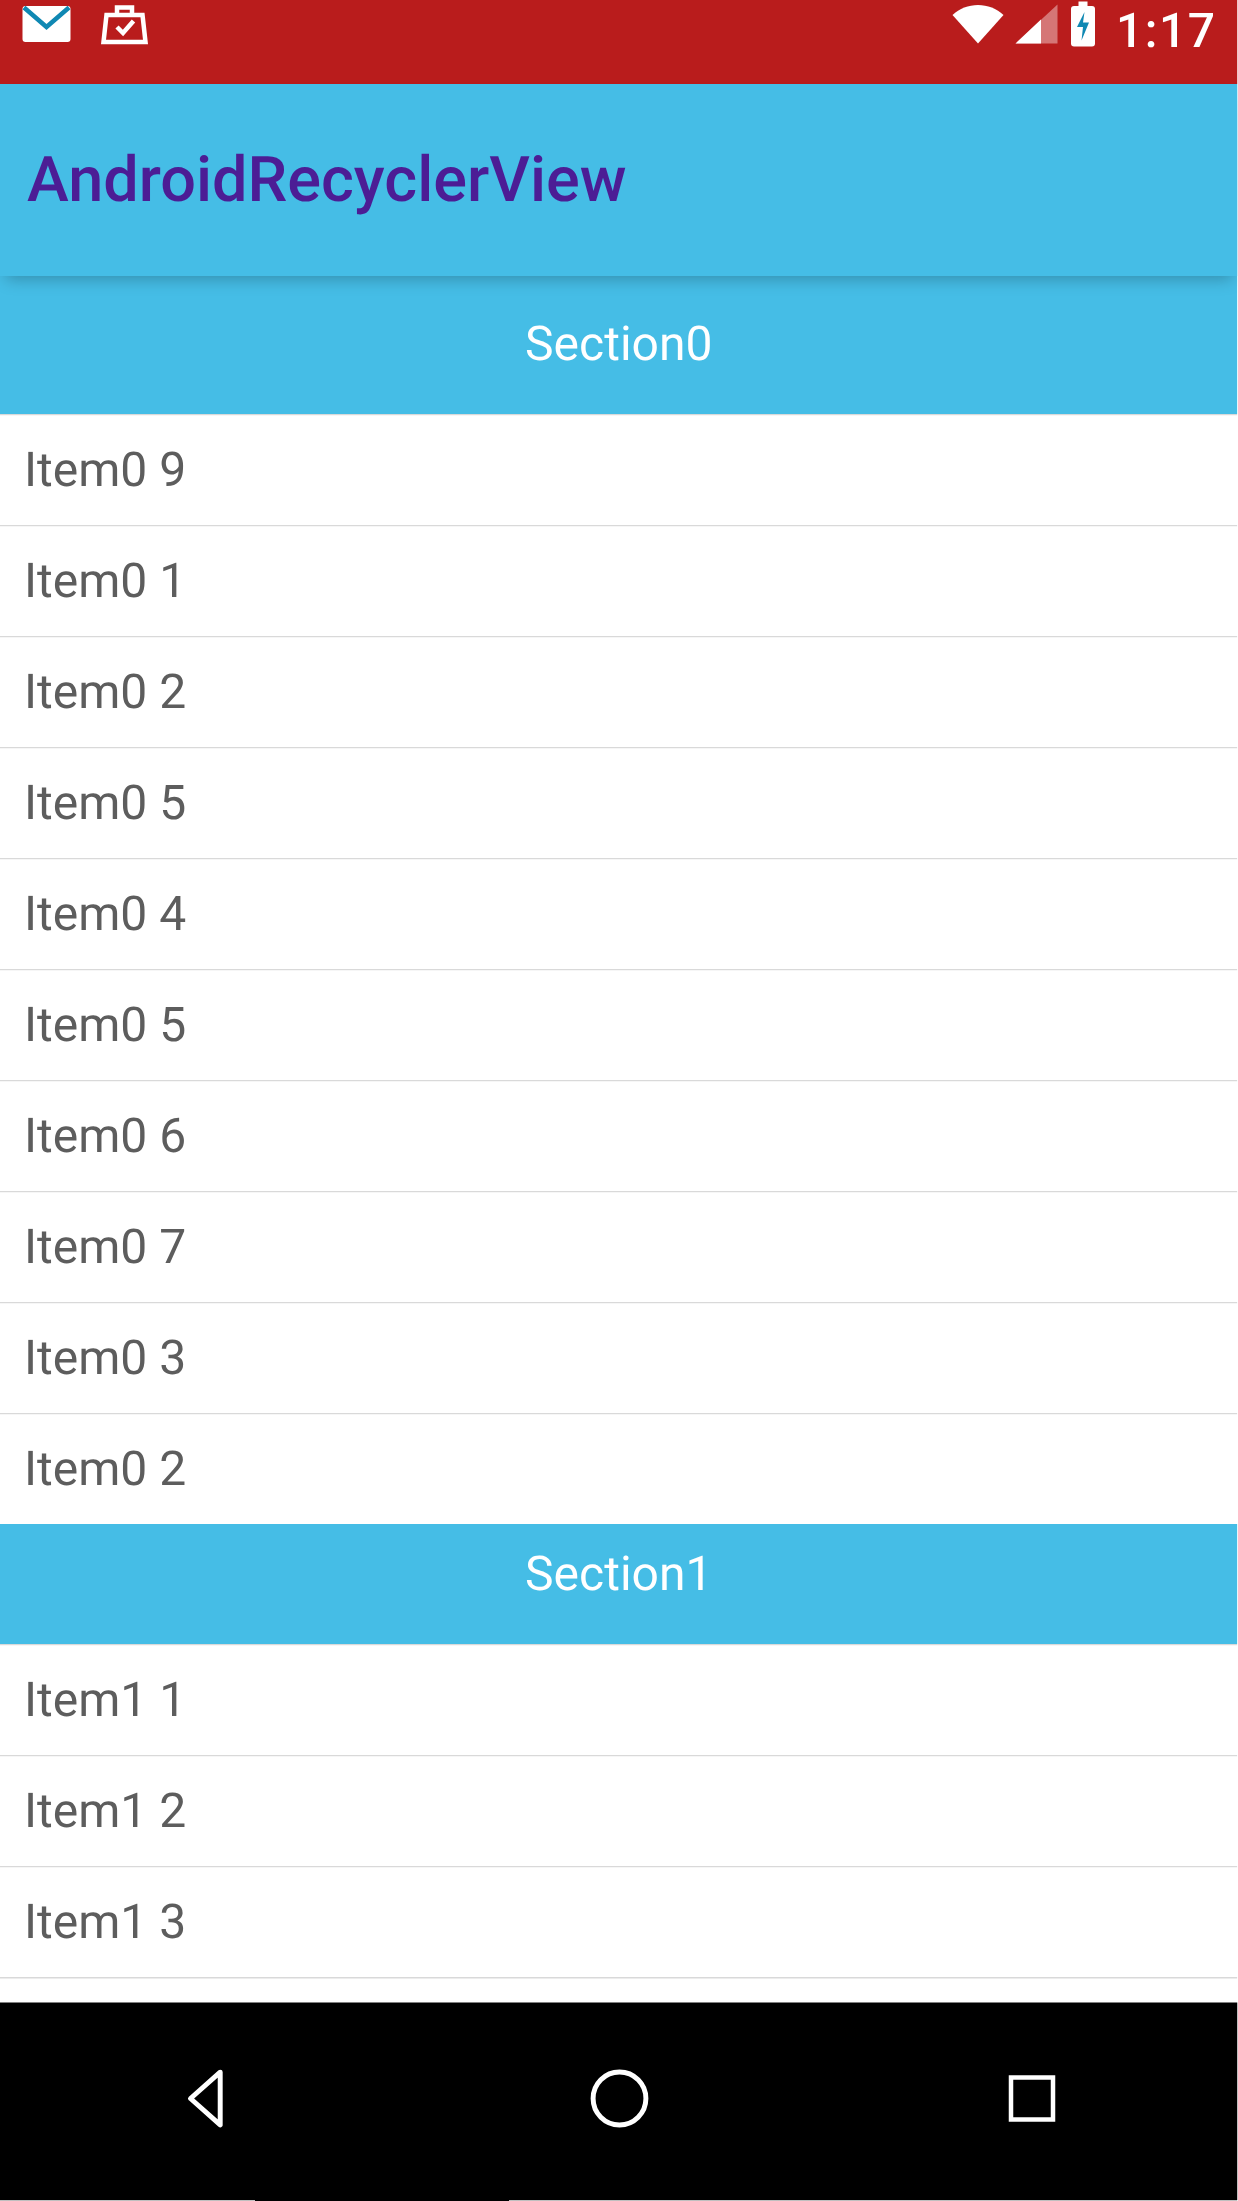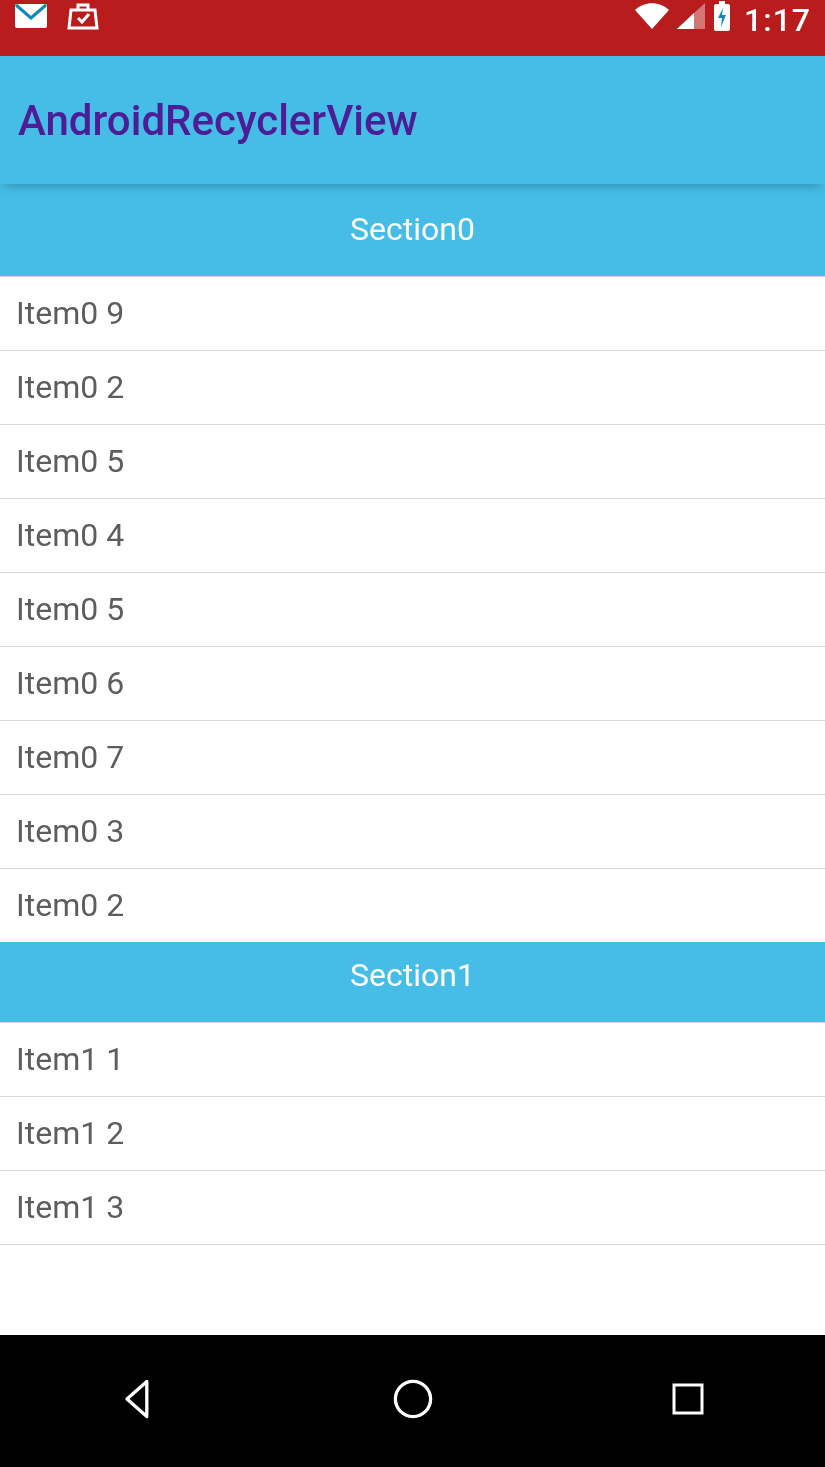--- a/index.html
+++ b/index.html
@@ -80,20 +80,21 @@
     <span>AndroidRecyclerView</span>
   </div>
 
   <div class="content">
 
     <div class="section-header first">
       <span>Section0</span>
     </div>
     <div class="thin-gap"></div>
     <div class="list-item"><span>Item0 9</span></div>
+    <div class="list-item"><span>Item0 1</span></div>
     <div class="list-item"><span>Item0 2</span></div>
     <div class="list-item"><span>Item0 5</span></div>
     <div class="list-item"><span>Item0 4</span></div>
     <div class="list-item"><span>Item0 5</span></div>
     <div class="list-item"><span>Item0 6</span></div>
     <div class="list-item"><span>Item0 7</span></div>
     <div class="list-item"><span>Item0 3</span></div>
     <div class="list-item" style="border-bottom:none"><span>Item0 2</span></div>
 
     <div class="section-header">

